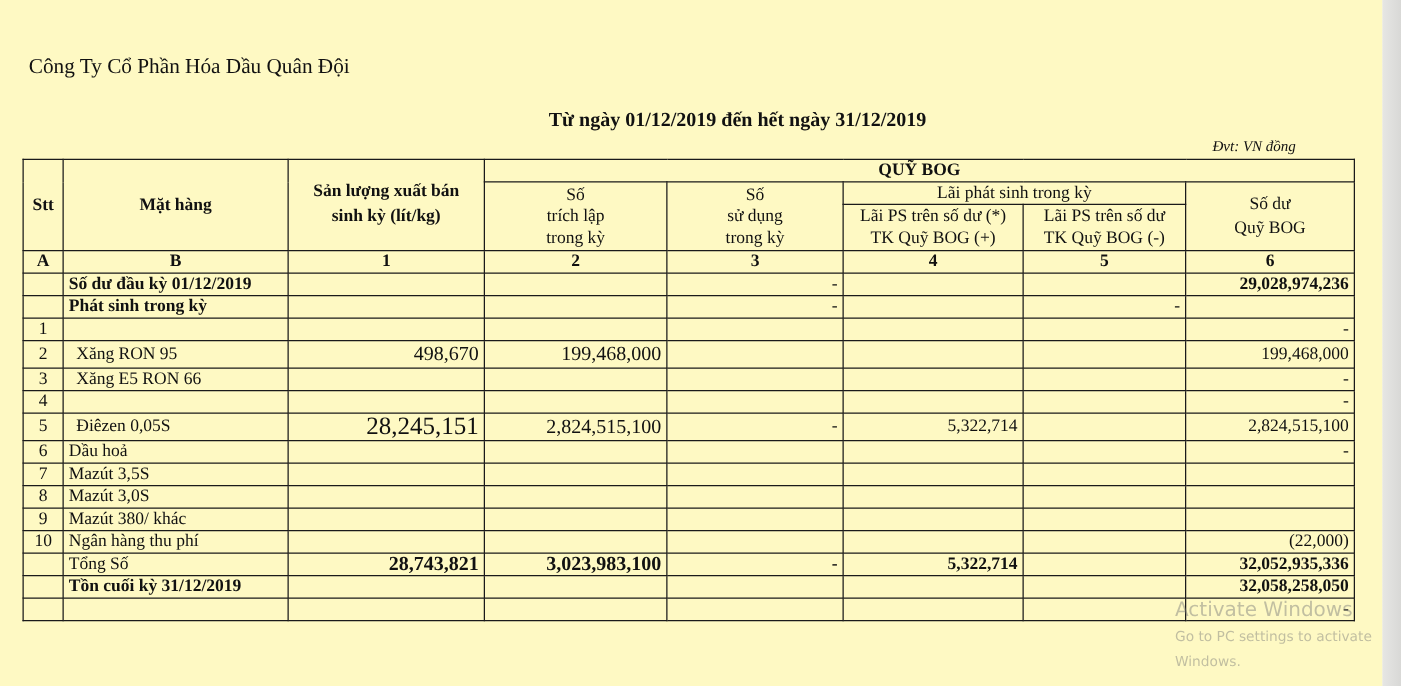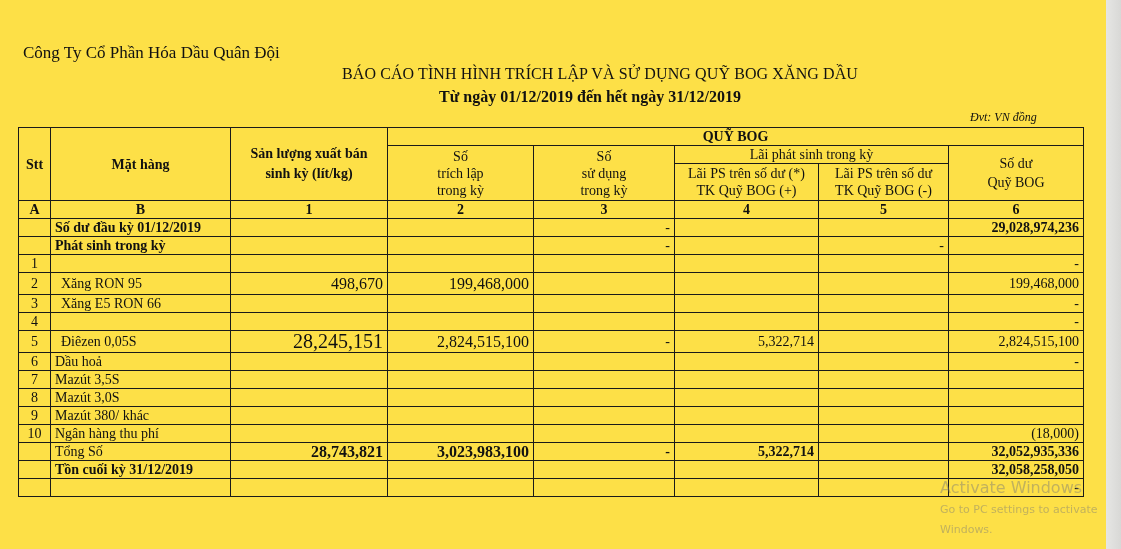--- a/index.html
+++ b/index.html
@@ -3,21 +3,21 @@
 <meta charset="utf-8">
 <style>
   html, body { margin:0; padding:0; }
   body {
     width:1121px; height:549px; overflow:hidden; position:relative;
     background:#f4f4f2;
     font-family:"Liberation Serif", serif; color:#111;
   }
   .paper {
     position:absolute; left:0; top:0; width:1106px; height:549px;
-    background:#fde047;
+    background:#fef9c3;
   }
   .edge {
     position:absolute; left:1106px; top:0; width:15px; height:549px;
     background:linear-gradient(to right,#e6e6e4,#d8d8d6);
   }
   .company { position:absolute; left:23px; top:43px; font-size:17px; }
   .title { position:absolute; left:0; width:1100px; top:65px; text-align:center; font-size:16px; letter-spacing:0.1px; padding-left:100px; box-sizing:border-box; }
   .subtitle { position:absolute; left:0; width:1100px; top:88px; text-align:center; font-size:16px; font-weight:bold; padding-left:80px; box-sizing:border-box;}
   .unit { position:absolute; left:970px; top:110px; font-size:12px; font-style:italic; }
 
@@ -39,21 +39,20 @@
     position:absolute; left:940px; top:478px; color:rgba(120,120,120,0.45);
     font-family:"DejaVu Sans", sans-serif; font-size:16px; line-height:20px;
   }
   .watermark .l2 { font-size:11px; margin-top:2px; }
 </style>
 </head>
 <body>
 
 <div class="paper">
   <div class="company">Công Ty Cổ Phần Hóa Dầu Quân Đội</div>
-  <div class="title">BÁO CÁO TÌNH HÌNH TRÍCH LẬP VÀ SỬ DỤNG QUỸ BOG XĂNG DẦU</div>
   <div class="subtitle">Từ ngày 01/12/2019 đến hết ngày 31/12/2019</div>
   <div class="unit">Đvt: VN đồng</div>
 
   <table class="rep">
     <colgroup>
       <col style="width:32px">
         <col style="width:180px">
         <col style="width:157px">
         <col style="width:146px">
       <col style="width:141px">
@@ -224,21 +223,21 @@
           <td class="r"></td>
         </tr>
         <tr>
           <td class="c">10</td>
           <td class="">Ngân hàng thu phí</td>
           <td class="r num"></td>
           <td class="r num"></td>
           <td class="r"></td>
           <td class="r"></td>
           <td class="r"></td>
-          <td class="r">(18,000)</td>
+          <td class="r">(22,000)</td>
         </tr>
         <tr>
           <td class="c"></td>
           <td class="">Tổng Số</td>
           <td class="r num b">28,743,821</td>
           <td class="r num b">3,023,983,100</td>
           <td class="r b">-</td>
           <td class="r b">5,322,714</td>
           <td class="r b"></td>
           <td class="r b">32,052,935,336</td>

